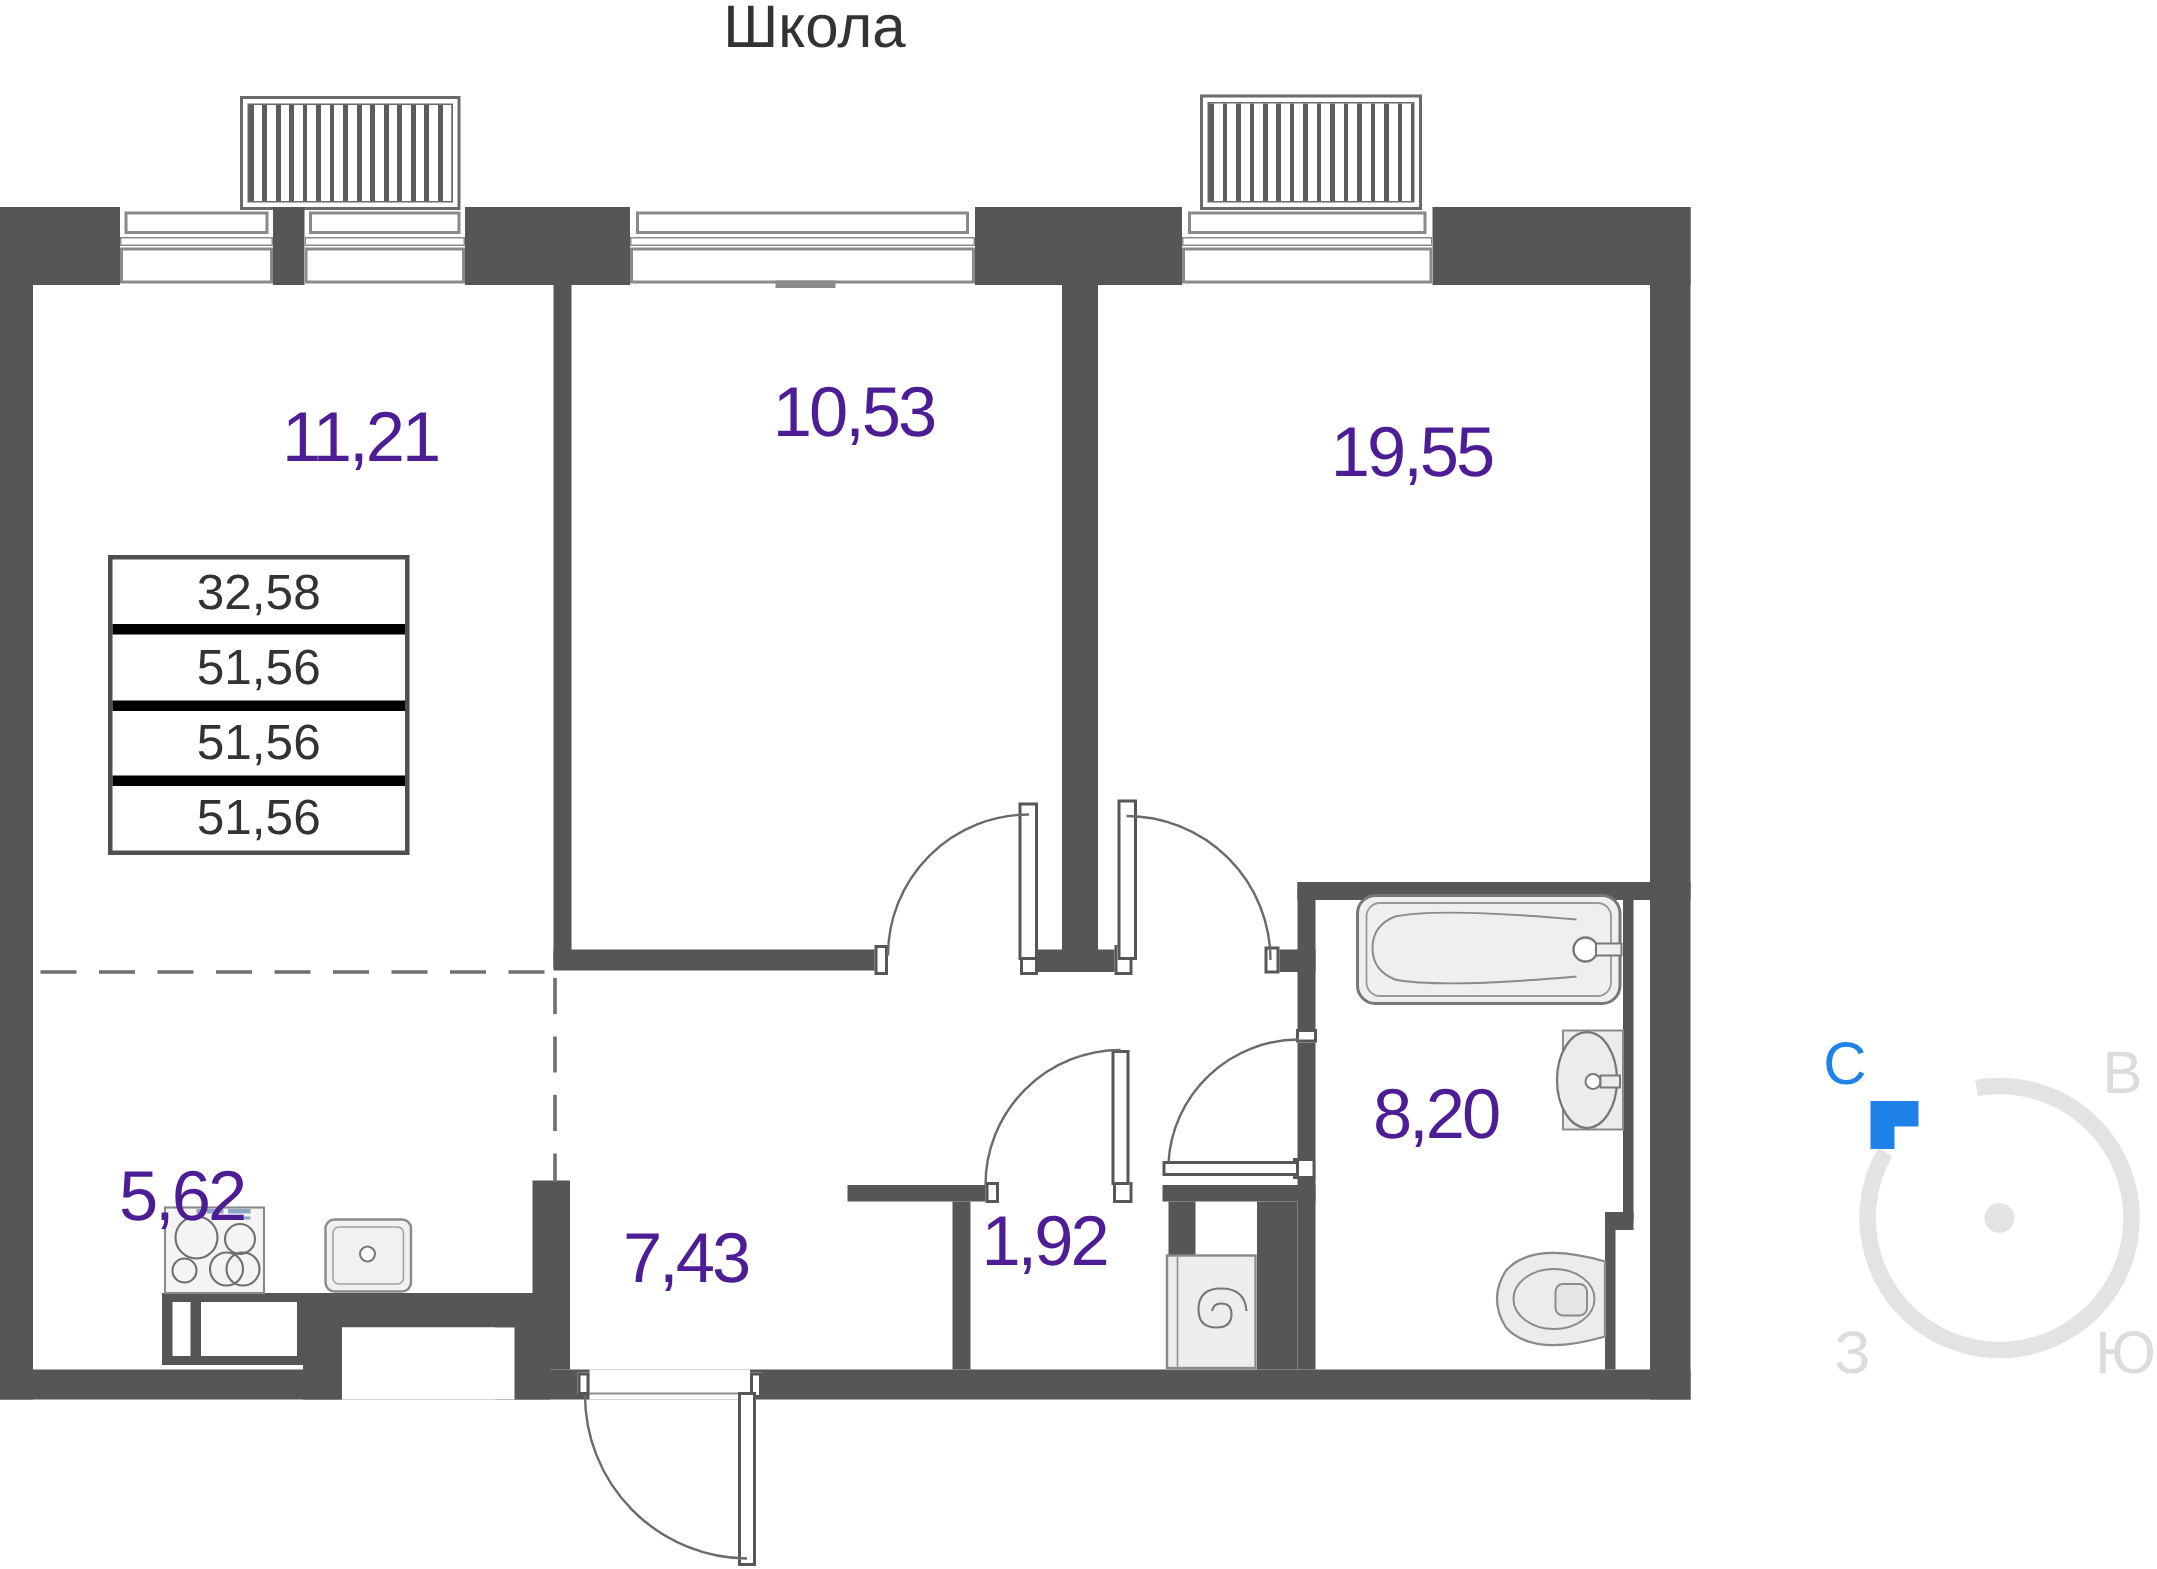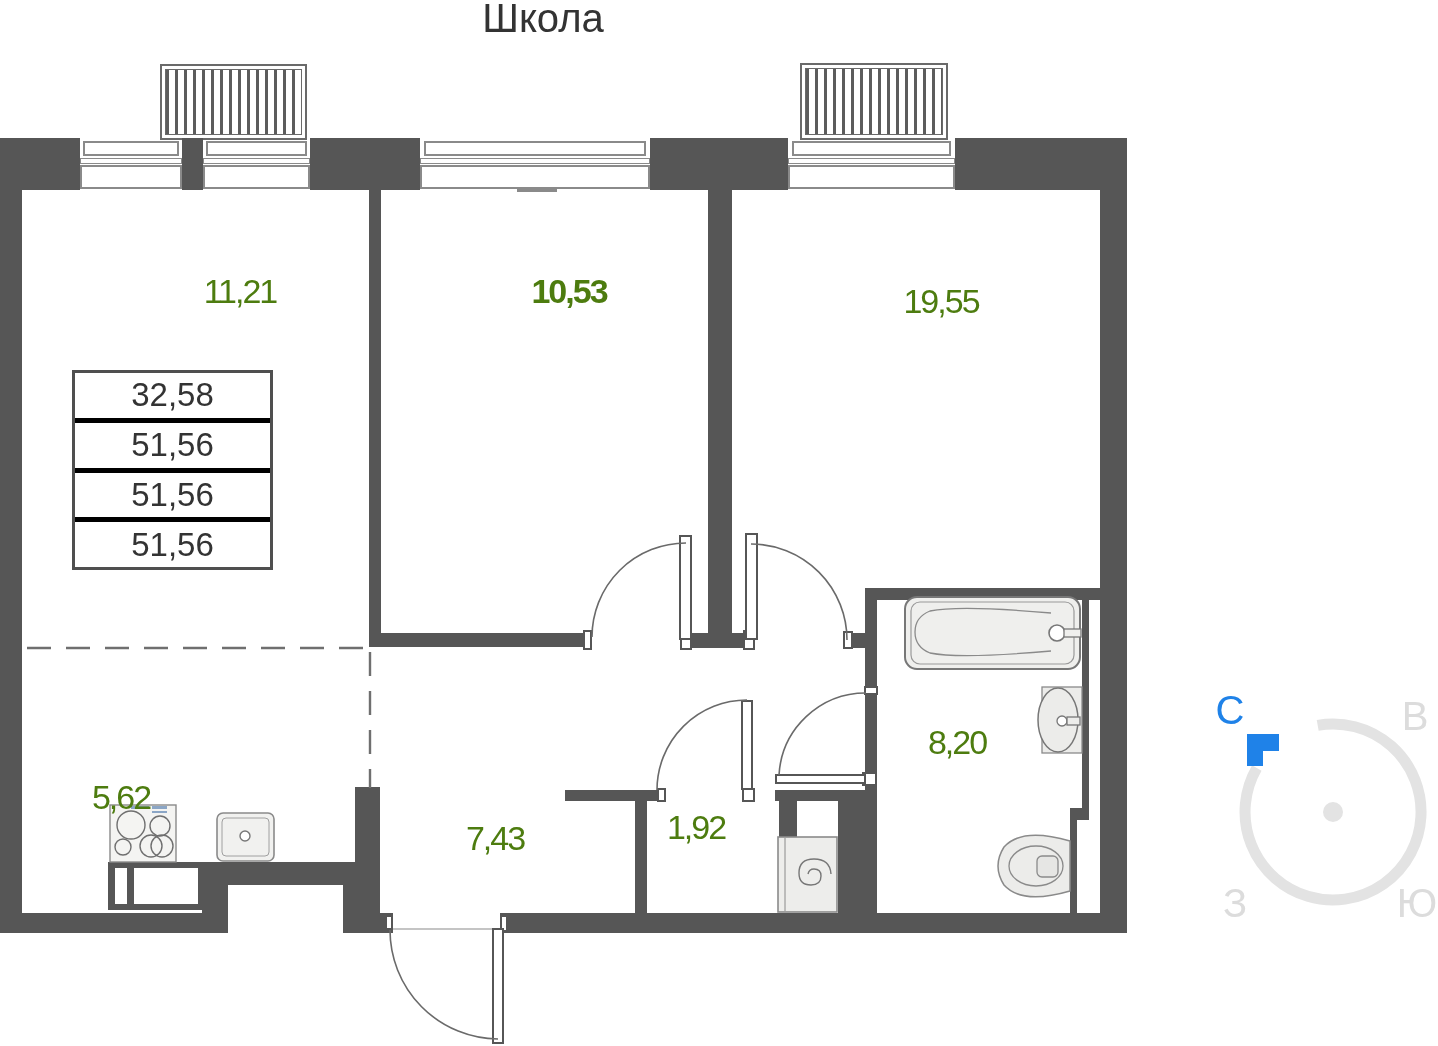--- a/index.html
+++ b/index.html
@@ -7,30 +7,30 @@
         font-family:"Liberation Sans", sans-serif;color:#333;}
   .wall{position:absolute;background:#565656;}
   .white{position:absolute;background:#fff;}
   .frame{position:absolute;background:#fff;border:2px solid #565656;box-sizing:border-box;}
   .leaf{position:absolute;background:#fff;border:2px solid #565656;box-sizing:border-box;}
   .grille{position:absolute;border:2px solid #6a6a6a;background:#fff;box-sizing:border-box;padding:3px;}
   .grille .bars{width:100%;height:100%;border:1px solid #6a6a6a;box-sizing:border-box;
         background:repeating-linear-gradient(90deg,#5c5c5c 0 3px,#fff 3px 9px);}
   .winpane{position:absolute;background:#fff;border:2px solid #8a8a8a;box-sizing:border-box;}
   .winpane.thin{border-width:1px;}
-  .room-label{position:absolute;transform:translate(-50%,-50%);font-size:34px;letter-spacing:-2px;
-        color:#4d7c0f;white-space:nowrap;z-index:30;}
+  .room-label{position:absolute;transform:translate(-50%,-50%);font-size:47px;letter-spacing:-2px;
+        color:#4c1d95;white-space:nowrap;z-index:30;}
   .title{position:absolute;left:543px;top:-4px;transform:translateX(-50%);font-size:40px;color:#333;z-index:30;}
   .unit-table{position:absolute;left:72px;top:370px;width:201px;height:200px;z-index:30;
         display:flex;border:3px solid #4f4f4f;box-sizing:border-box;background:#fff;}
   .unit-type{width:70px;display:flex;align-items:center;justify-content:center;font-size:42px;
         border-right:3px solid #4f4f4f;box-sizing:border-box;}
   .unit-rows{flex:1;display:flex;flex-direction:column;}
   .unit-rows div{flex:1;display:flex;align-items:center;justify-content:center;font-size:33px;
-        border-bottom:5px solid #000000;box-sizing:border-box;}
+        border-bottom:7px solid #000000;box-sizing:border-box;}
   .unit-rows div:last-child{border-bottom:none;}
   .compass-letter{position:absolute;transform:translate(-50%,-50%);font-size:40px;color:#dcdcdc;z-index:30;}
   .compass-letter.north{color:#1f82e8;}
   svg{position:absolute;left:0;top:0;z-index:20;}
   .mark{position:absolute;background:#8a8a8a;}
 </style>
 </head>
 <body>
 
 <div id="plan">
@@ -173,24 +173,24 @@
     </g>
 
     <g>
       <path d="M 1256.8 768 A 88 88 0 1 0 1317.7 725.3" fill="none" stroke="#e3e3e3" stroke-width="11"></path>
       <circle cx="1333" cy="812" r="10" fill="#e3e3e3"></circle>
       <path d="M 1247 734 L 1279 734 L 1279 751 L 1263 751 L 1263 766 L 1247 766 Z" fill="#1f82e8"></path>
     </g>
   </svg>
 
   <div class="room-label" style="left:240px;top:291px;">11,21</div>
-  <div class="room-label" style="left:569px;top:291px;font-weight:bold;">10,53</div>
+  <div class="room-label" style="left:569px;top:274px;">10,53</div>
   <div class="room-label" style="left:941px;top:301px;">19,55</div>
   <div class="room-label" style="left:121px;top:797px;">5,62</div>
-  <div class="room-label" style="left:495px;top:838px;">7,43</div>
+  <div class="room-label" style="left:457px;top:838px;">7,43</div>
   <div class="room-label" style="left:696px;top:827px;">1,92</div>
   <div class="room-label" style="left:957px;top:742px;">8,20</div>
 
   <div class="unit-table">
     <div class="unit-rows">
       <div>32,58</div>
       <div>51,56</div>
       <div>51,56</div>
       <div>51,56</div>
     </div>

